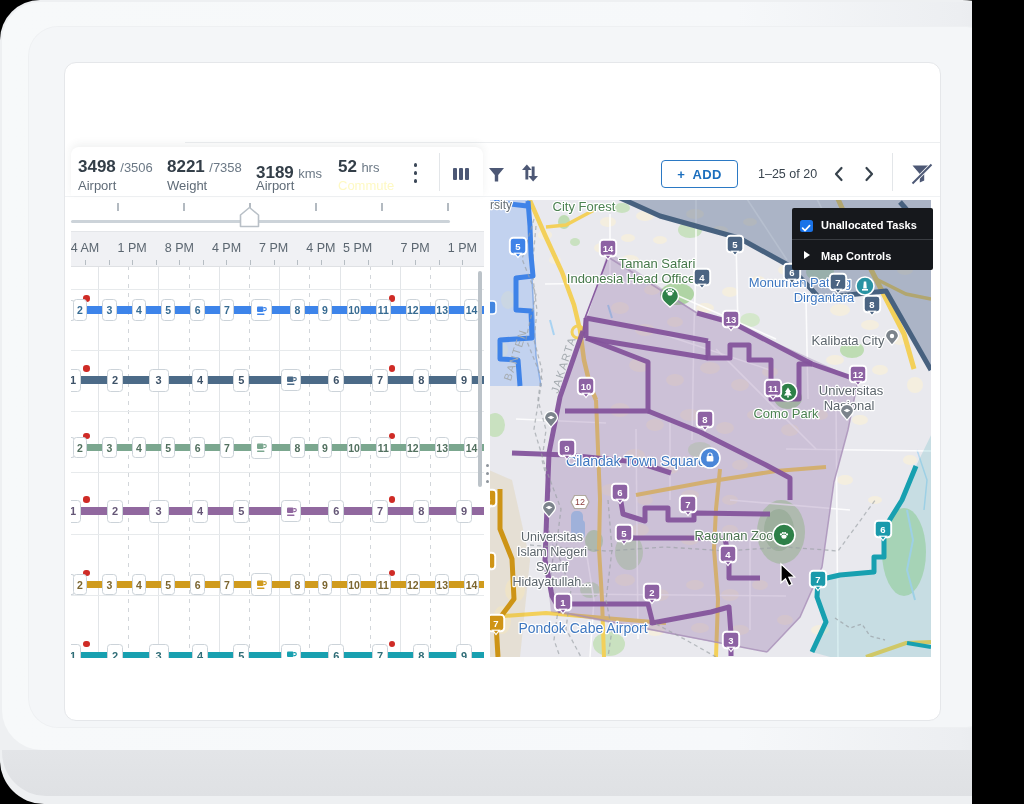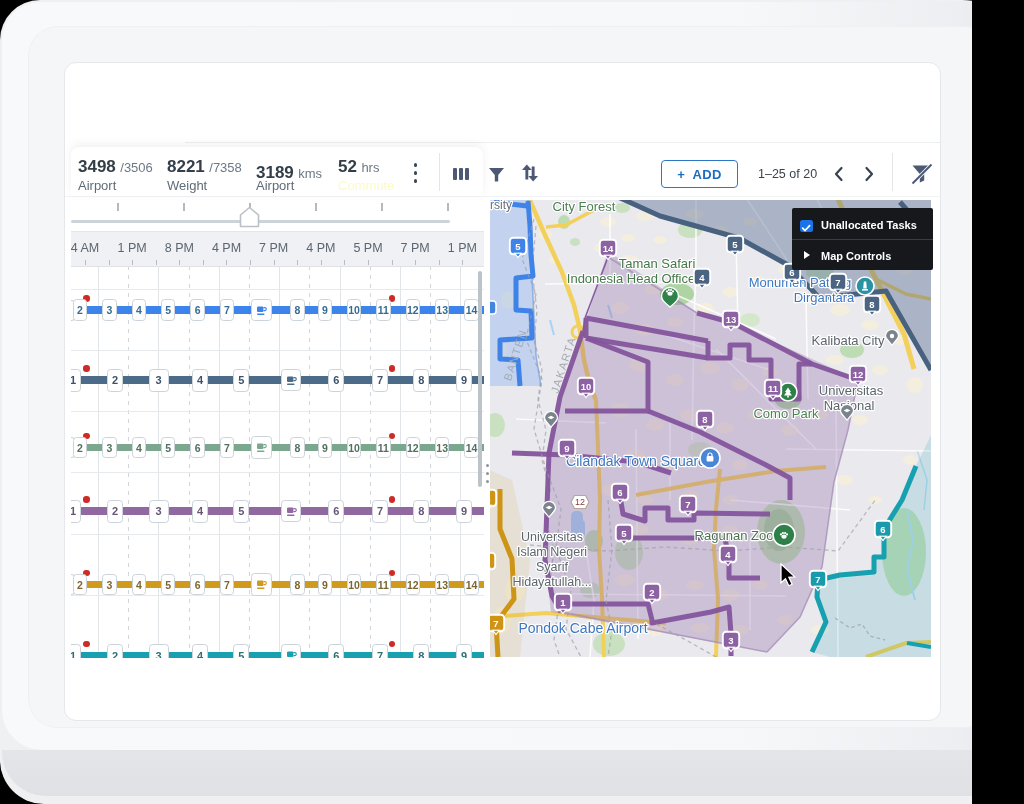--- a/index.html
+++ b/index.html
@@ -57,21 +57,21 @@
     <svg style="position:absolute;left:239px;top:206px" width="23" height="23" viewBox="0 0 23 23">
       <path d="M1.5 20.5 L1.5 9 L10.5 1.5 L19.5 9 L19.5 20.5 Z" fill="#fff" stroke="#b9c0c7" stroke-width="1.6" stroke-linejoin="round"></path>
     </svg>
     <div style="position:absolute;left:70.5px;top:231px;width:413.0px;height:36px;background:#f0f1f4;border-top:1px solid #e4e6e9;border-bottom:1px solid #dfe1e4;box-sizing:border-box"></div>
     <div style="position:absolute;left:60.0px;top:241px;width:50px;text-align:center;font-size:12.5px;color:#5b6670">4 AM</div>
     <div style="position:absolute;left:107.17000000000002px;top:241px;width:50px;text-align:center;font-size:12.5px;color:#5b6670">1 PM</div>
     <div style="position:absolute;left:154.34px;top:241px;width:50px;text-align:center;font-size:12.5px;color:#5b6670">8 PM</div>
     <div style="position:absolute;left:201.51px;top:241px;width:50px;text-align:center;font-size:12.5px;color:#5b6670">4 PM</div>
     <div style="position:absolute;left:248.68px;top:241px;width:50px;text-align:center;font-size:12.5px;color:#5b6670">7 PM</div>
     <div style="position:absolute;left:295.85px;top:241px;width:50px;text-align:center;font-size:12.5px;color:#5b6670">4 PM</div>
-    <div style="position:absolute;left:343.02px;top:241px;width:50px;text-align:center;font-size:12.5px;color:#5b6670">5 PM</div>
+    <div style="position:absolute;left:343.02px;top:241px;width:50px;text-align:left;font-size:12.5px;color:#5b6670">5 PM</div>
     <div style="position:absolute;left:390.19px;top:241px;width:50px;text-align:center;font-size:12.5px;color:#5b6670">7 PM</div>
     <div style="position:absolute;left:437.36px;top:241px;width:50px;text-align:center;font-size:12.5px;color:#5b6670">1 PM</div>
     <div style="position:absolute;left:85.0px;top:260px;width:1px;height:5px;background:#b6bdc3"></div>
     <div style="position:absolute;left:108.58px;top:260px;width:1px;height:5px;background:#b6bdc3"></div>
     <div style="position:absolute;left:132.16px;top:260px;width:1px;height:5px;background:#b6bdc3"></div>
     <div style="position:absolute;left:155.74px;top:260px;width:1px;height:5px;background:#b6bdc3"></div>
     <div style="position:absolute;left:179.32px;top:260px;width:1px;height:5px;background:#b6bdc3"></div>
     <div style="position:absolute;left:202.89999999999998px;top:260px;width:1px;height:5px;background:#b6bdc3"></div>
     <div style="position:absolute;left:226.47999999999996px;top:260px;width:1px;height:5px;background:#b6bdc3"></div>
     <div style="position:absolute;left:250.05999999999995px;top:260px;width:1px;height:5px;background:#b6bdc3"></div>

